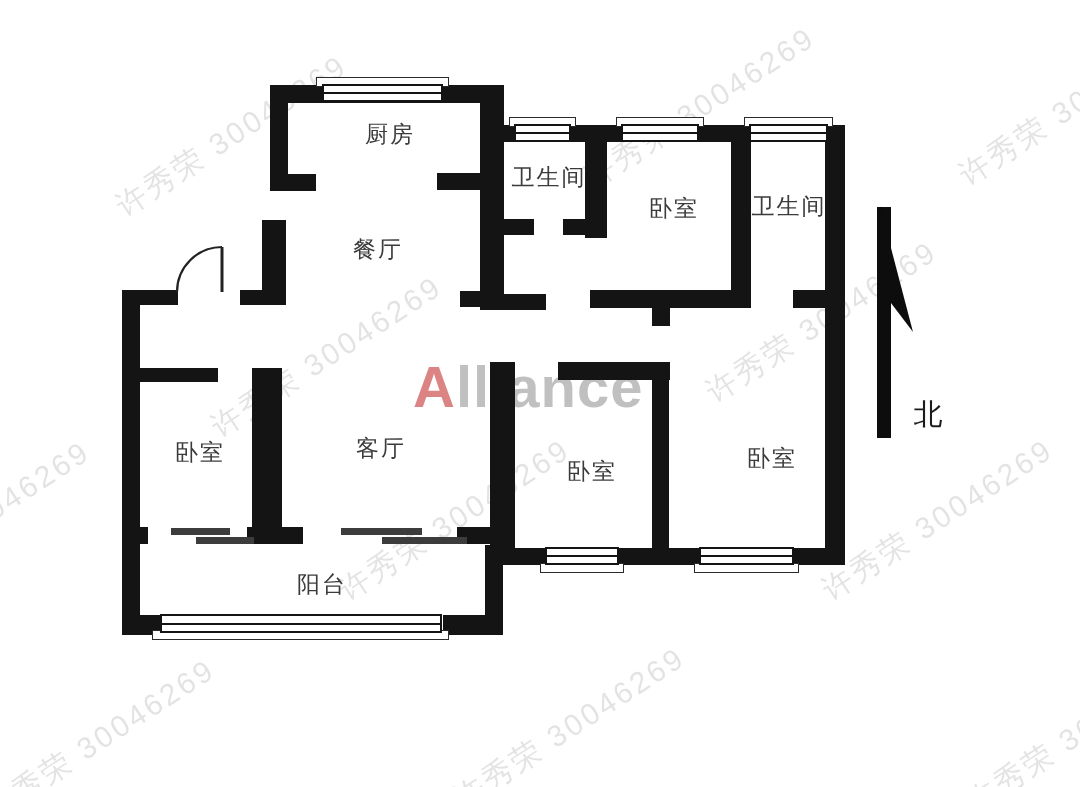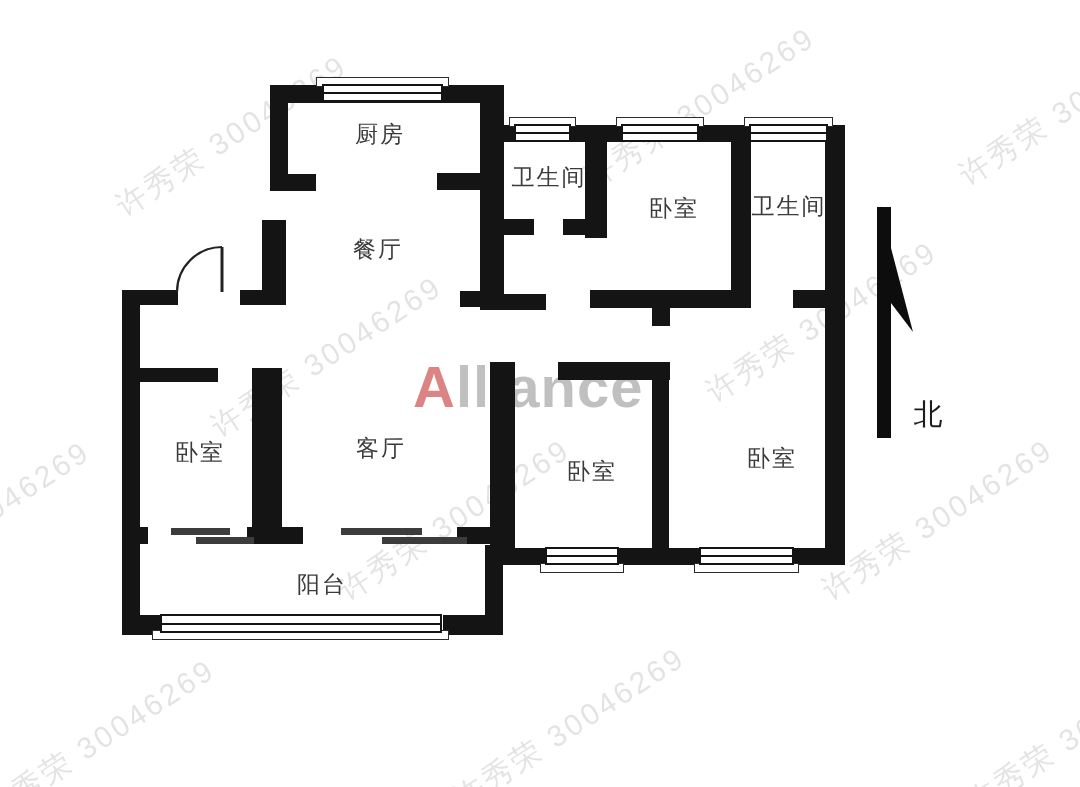--- a/index.html
+++ b/index.html
@@ -131,21 +131,21 @@
     <g>
       <path d="M 177 292 A 45 45 0 0 1 222 247" fill="none" stroke="#222222" stroke-width="2.2"></path>
       <line x1="222" y1="247" x2="222" y2="292" stroke="#222222" stroke-width="3"></line>
     </g>
     <g>
       <rect x="877" y="207" width="14" height="231" fill="#0d0d0d"></rect>
       <polygon points="880,206 913,332 891,303" fill="#0d0d0d"></polygon>
     </g>
   </svg>
 
-  <div class="room-label" style="left:380px;top:134px">厨房</div>
+  <div class="room-label" style="left:390px;top:134px">厨房</div>
   <div class="room-label" style="left:378px;top:249px">餐厅</div>
   <div class="room-label" style="left:549px;top:177px">卫生间</div>
   <div class="room-label" style="left:674px;top:208px">卧室</div>
   <div class="room-label" style="left:789px;top:206px">卫生间</div>
   <div class="room-label" style="left:200px;top:452px">卧室</div>
   <div class="room-label" style="left:381px;top:448px">客厅</div>
   <div class="room-label" style="left:592px;top:471px">卧室</div>
   <div class="room-label" style="left:772px;top:458px">卧室</div>
   <div class="room-label" style="left:322px;top:584px">阳台</div>
   <div class="north-label" style="left:928px;top:415px">北</div>

